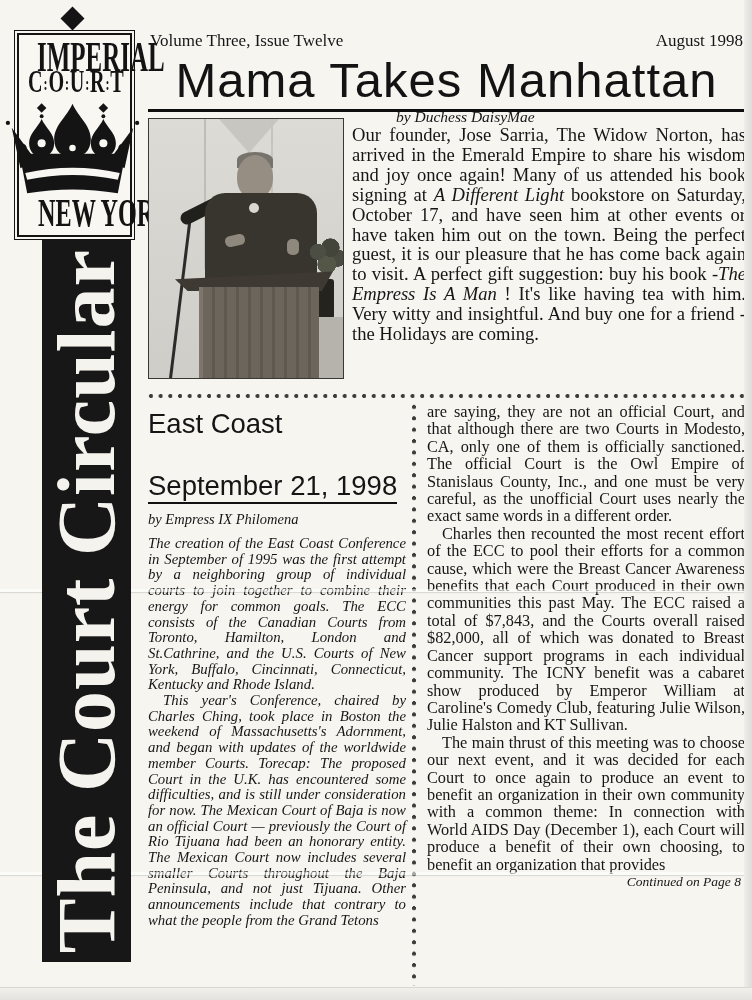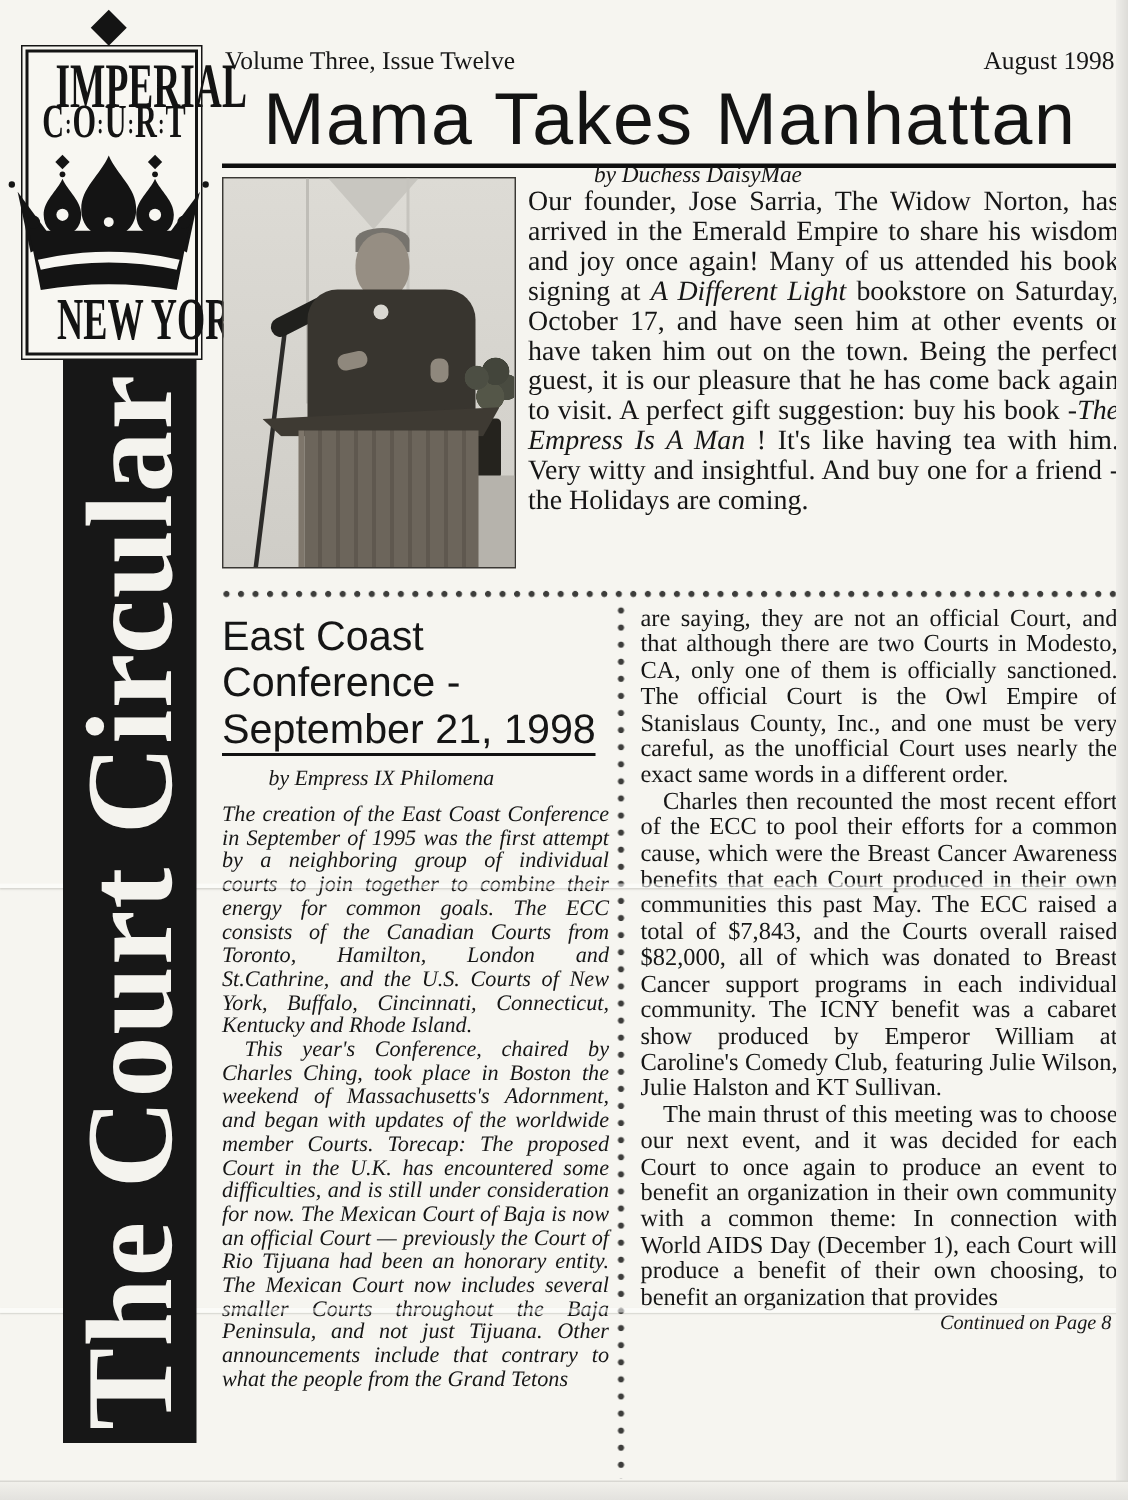--- a/index.html
+++ b/index.html
@@ -61,21 +61,21 @@
 
   
   .dot-rule{position:absolute;left:147px;top:392px;width:599px;height:9px;background-image:radial-gradient(circle at 4px 4px,#3d3d3b 1.8px,transparent 2.3px);background-size:9.7px 9px;background-repeat:repeat-x;}
   .dot-col{position:absolute;left:409px;top:402px;width:10px;height:584px;background-image:radial-gradient(circle at 5px 5px,#3d3d3b 1.8px,transparent 2.3px);background-size:10px 11.4px;background-repeat:repeat-y;}
 
   
   .left-col{position:absolute;left:148px;top:408px;width:258px;}
   .right-col{position:absolute;left:427px;top:403px;width:318px;}
   .col-heading{font-family:"Liberation Sans",sans-serif;font-size:27.5px;line-height:31px;color:#151515;}
   .col-heading .hl-underline{display:inline-block;border-bottom:2.5px solid #111;padding-bottom:1px;}
-  .col-byline{font-style:italic;font-size:14.5px;margin-top:7px;margin-left:31px;}
+  .col-byline{font-style:italic;font-size:14.5px;margin-top:7px;}
   .left-col .paras{margin-top:8px;font-size:14.8px;line-height:15.7px;text-align:justify;font-style:italic;}
   .right-col .paras{font-size:16.3px;line-height:17.4px;text-align:justify;}
   .paras p{margin:0;}
   .paras p + p{text-indent:15px;}
   .continued{font-style:italic;font-size:13.5px;text-align:right;margin-top:1px;padding-right:4px;}
 </style>
 </head>
 <body>
 
 <div class="page">
@@ -150,21 +150,21 @@
 
   <div class="feature-byline">by Duchess DaisyMae</div>
   <div class="feature-para"><span>Our founder, Jose Sarria, The Widow Norton, has arrived in the Emerald Empire to share his wisdom and joy once again!  Many of us attended his book signing at </span><span class="it">A  Different Light</span><span>  bookstore on Saturday, October 17, and have seen him at other events or have taken him out on the town.  Being the perfect guest, it is our pleasure that he has come back again to visit.  A perfect gift suggestion: buy his book -</span><span class="it">The Empress Is A Man</span><span> !  It's like having tea with him.  Very witty and insightful.  And buy one for a friend - the Holidays are coming.</span></div>
 
   <div class="dot-rule"></div>
   <div class="dot-col"></div>
 
   <div class="left-col">
     <div class="col-heading">
       <span>East Coast</span><br>
-      <span>Conference -</span><br>
+      <br>
       <span class="hl-underline">September 21, 1998</span>
     </div>
     <div class="col-byline">by Empress IX Philomena</div>
     <div class="paras">
         <p>The creation of the East Coast Conference in September of 1995 was the first attempt by a neighboring group of individual courts to join together to combine their energy for common goals.  The ECC consists of the Canadian Courts from Toronto, Hamilton, London and St.Cathrine, and the U.S. Courts of New York, Buffalo, Cincinnati, Connecticut, Kentucky and Rhode Island.</p>
         <p>This year's Conference, chaired by Charles Ching, took place in Boston the weekend of Massachusetts's Adornment, and began with updates of the worldwide member Courts.  Torecap: The proposed Court in the U.K. has encountered some difficulties, and is still under consideration for now.  The Mexican Court of Baja is now an official Court — previously the Court of Rio Tijuana had been an honorary entity.  The Mexican Court now includes several smaller Courts throughout the Baja Peninsula, and not just Tijuana.  Other announcements include that contrary to what the people from the Grand Tetons</p>
       </div>
   </div>
 
   <div class="right-col">

